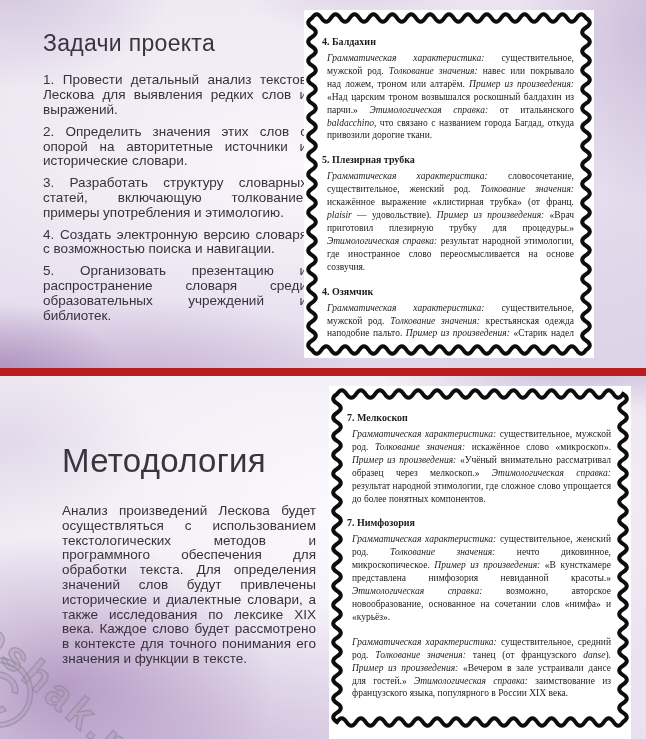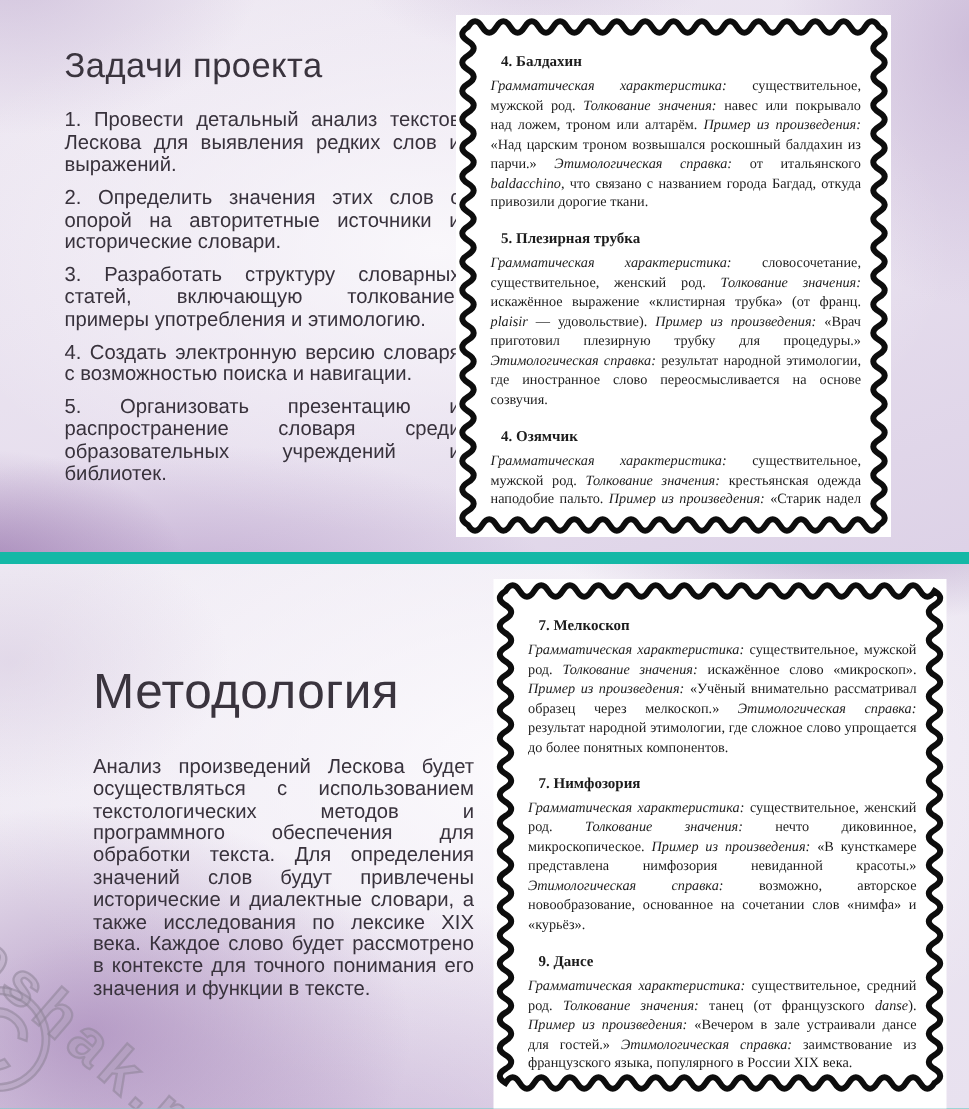--- a/index.html
+++ b/index.html
@@ -1,18 +1,18 @@
 <!DOCTYPE html>
 <html><head>
 <meta charset="utf-8">
 <style>
   html,body { margin:0; padding:0; }
   body { width:646px; height:739px; background:#ffffff; overflow:hidden;
          font-family:"Liberation Sans", sans-serif; }
-  .page { position:relative; width:646px; height:739px; background:#14b8a6; }
+  .page { position:relative; width:646px; height:739px; background:#b91c1c; }
 
   .slide { position:absolute; left:0; width:646px; overflow:hidden; }
   .slide1 { top:0; height:368px;
     background:
       radial-gradient(190px 110px at -2% 103%, rgba(134,94,158,.60), rgba(134,94,158,0) 72%),
       radial-gradient(330px 130px at 20% 106%, rgba(158,122,182,.45), rgba(158,122,182,0) 72%),
       radial-gradient(240px 160px at 1% -6%, rgba(166,138,188,.40), rgba(166,138,188,0) 70%),
       radial-gradient(190px 250px at 101% 8%, rgba(171,144,192,.45), rgba(171,144,192,0) 70%),
       radial-gradient(170px 80px at 55% -5%, rgba(188,168,204,.32), rgba(188,168,204,0) 70%),
       radial-gradient(430px 240px at 45% 45%, rgba(252,251,253,.85), rgba(252,251,253,0) 80%),
@@ -38,21 +38,21 @@
             text-align:justify; text-align-last:left; color:#38323c; }
 
   .panel { position:absolute; background:#ffffff; }
   .panel1 { left:304px; top:10px;  width:290px; height:348px; }
   .panel2 { left:329px; top:10px;  width:302px; height:428px; }
   .wavy-frame { position:absolute; left:0; top:0; pointer-events:none; }
 
   .entries { position:absolute; left:18px; right:15px; top:26px; bottom:18px; overflow:hidden;
              font-family:"Liberation Serif", serif; color:#1c1c1c; }
   .entry { margin-bottom:12px; }
-  .entry-heading { font-size:10px; font-weight:bold; margin:0 0 2px 12px; }
+  .entry-heading { font-size:10px; font-weight:bold; margin:0 0 2px 0; }
   .entry-body { margin:5px; font-size:9.5px; line-height:12.9px;
                 text-align:justify; text-align-last:left; }
   .entry-body .it { font-style:italic; }
 
   .wm { position:absolute; color:rgba(255,255,255,0.05);
         -webkit-text-stroke:1.5px rgba(142,131,152,.55);
         text-shadow:0 0 0 rgba(142,131,152,.2); font-weight:700; }
   .wm-text { left:-14px; top:224px; font-size:41px; letter-spacing:5px;
              transform:rotate(41deg); transform-origin:0 0; }
   .wm-copy { left:2px; top:250px; font-size:98px; transform:rotate(36deg);
@@ -109,21 +109,20 @@
       <div class="entries">
           <div class="entry">
             <div class="entry-heading">7. Мелкоскоп</div>
             <p class="entry-body"><span class="it">Грамматическая характеристика: </span><span>существительное, мужской род. </span><span class="it">Толкование значения: </span><span>искажённое слово «микроскоп». </span><span class="it">Пример из произведения: </span><span>«Учёный внимательно рассматривал образец через мелкоскоп.» </span><span class="it">Этимологическая справка: </span><span>результат народной этимологии, где сложное слово упрощается до более понятных компонентов.</span></p>
           </div>
           <div class="entry">
             <div class="entry-heading">7. Нимфозория</div>
             <p class="entry-body"><span class="it">Грамматическая характеристика: </span><span>существительное, женский род. </span><span class="it">Толкование значения: </span><span>нечто диковинное, микроскопическое. </span><span class="it">Пример из произведения: </span><span>«В кунсткамере представлена нимфозория невиданной красоты.» </span><span class="it">Этимологическая справка: </span><span>возможно, авторское новообразование, основанное на сочетании слов «нимфа» и «курьёз».</span></p>
           </div>
           <div class="entry">
-            <div class="entry-heading">9. Дансе</div>
             <p class="entry-body"><span class="it">Грамматическая характеристика: </span><span>существительное, средний род. </span><span class="it">Толкование значения: </span><span>танец (от французского </span><span class="it">danse</span><span>). </span><span class="it">Пример из произведения: </span><span>«Вечером в зале устраивали дансе для гостей.» </span><span class="it">Этимологическая справка: </span><span>заимствование из французского языка, популярного в России XIX века.</span></p>
           </div>
         </div>
     </div>
     <div class="wm wm-text">reshak.ru</div>
     <div class="wm wm-copy">©</div>
   </section>
 
 </div>
 

